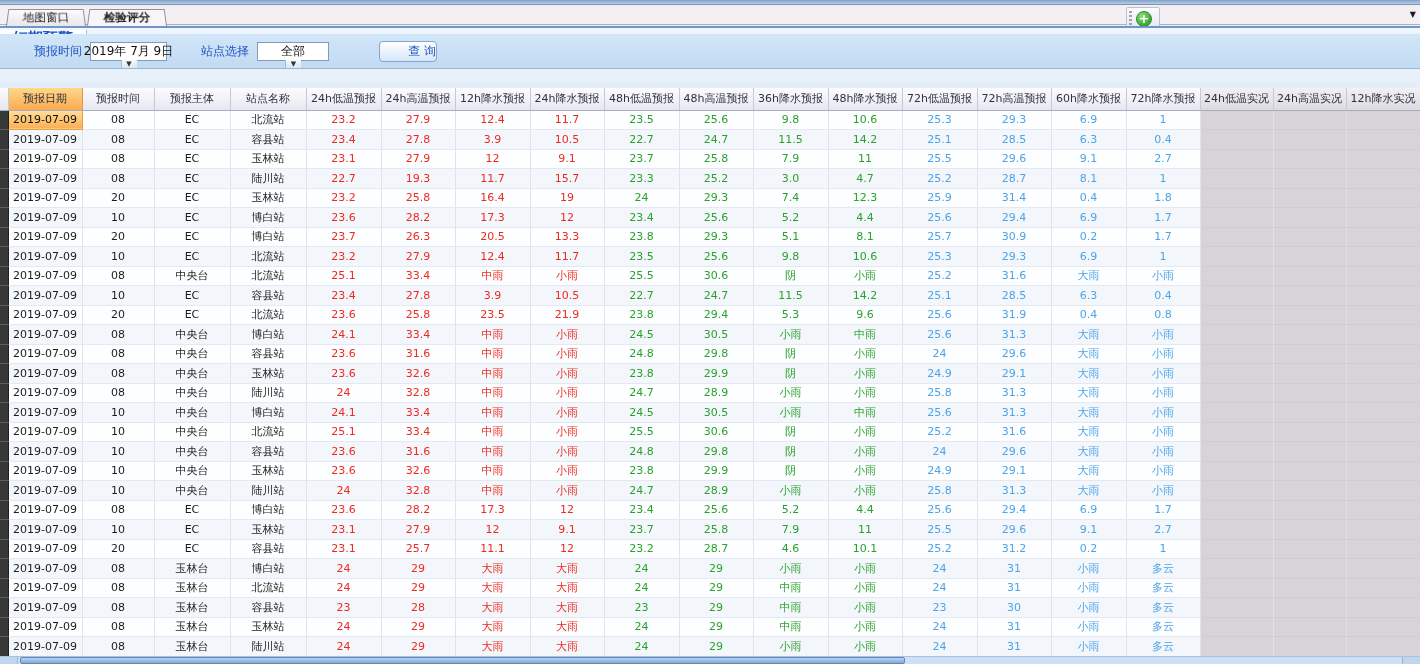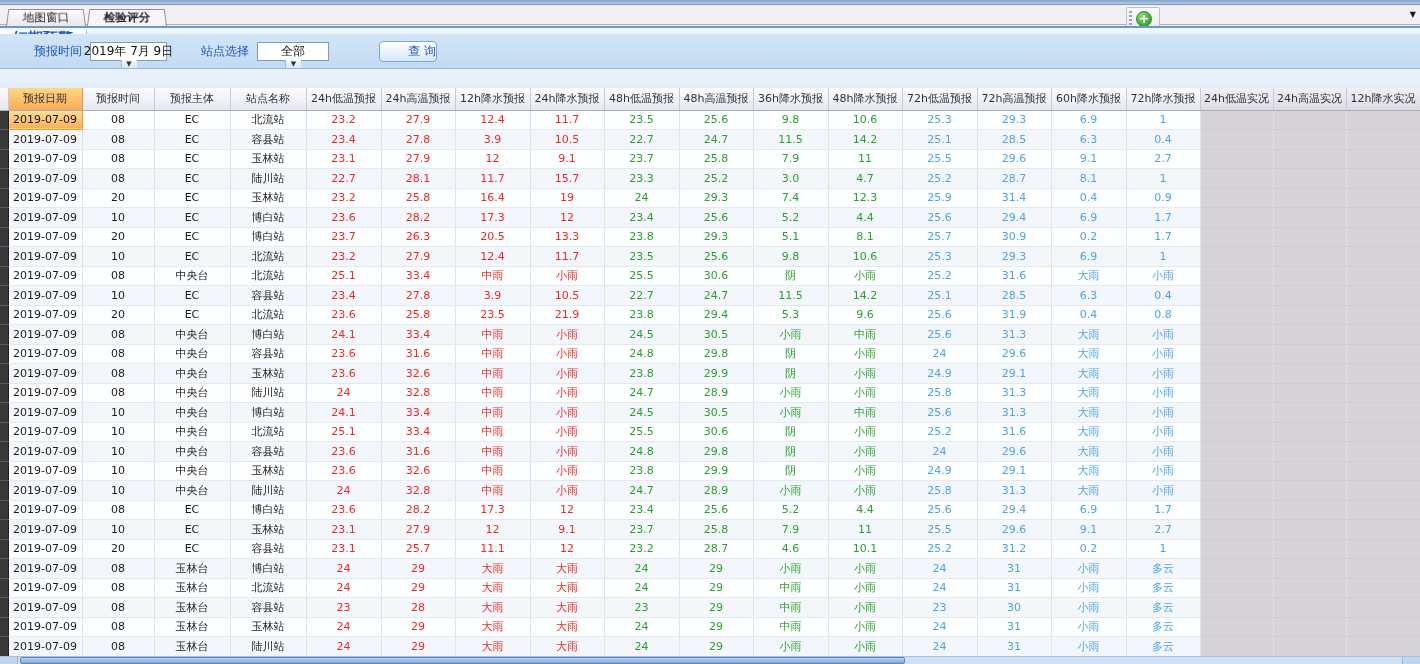--- a/index.html
+++ b/index.html
@@ -240,21 +240,21 @@
           <td class="c-obs"></td>
           <td class="c-obs"></td>
         </tr>
         <tr class="alt">
           <td class="rowstrip"></td>
           <td>2019-07-09</td>
           <td>08</td>
           <td>EC</td>
           <td>陆川站</td>
           <td class="c-red">22.7</td>
-          <td class="c-red">28.1</td>
+          <td class="c-red">19.3</td>
           <td class="c-red">11.7</td>
           <td class="c-red">15.7</td>
           <td class="c-green">23.3</td>
           <td class="c-green">25.2</td>
           <td class="c-green">3.0</td>
           <td class="c-green">4.7</td>
           <td class="c-blue">25.2</td>
           <td class="c-blue">28.7</td>
           <td class="c-blue">8.1</td>
           <td class="c-blue">1</td>
@@ -272,21 +272,21 @@
           <td class="c-red">25.8</td>
           <td class="c-red">16.4</td>
           <td class="c-red">19</td>
           <td class="c-green">24</td>
           <td class="c-green">29.3</td>
           <td class="c-green">7.4</td>
           <td class="c-green">12.3</td>
           <td class="c-blue">25.9</td>
           <td class="c-blue">31.4</td>
           <td class="c-blue">0.4</td>
-          <td class="c-blue">0.9</td>
+          <td class="c-blue">1.8</td>
           <td class="c-obs"></td>
           <td class="c-obs"></td>
           <td class="c-obs"></td>
         </tr>
         <tr class="alt">
           <td class="rowstrip"></td>
           <td>2019-07-09</td>
           <td>10</td>
           <td>EC</td>
           <td>博白站</td>

